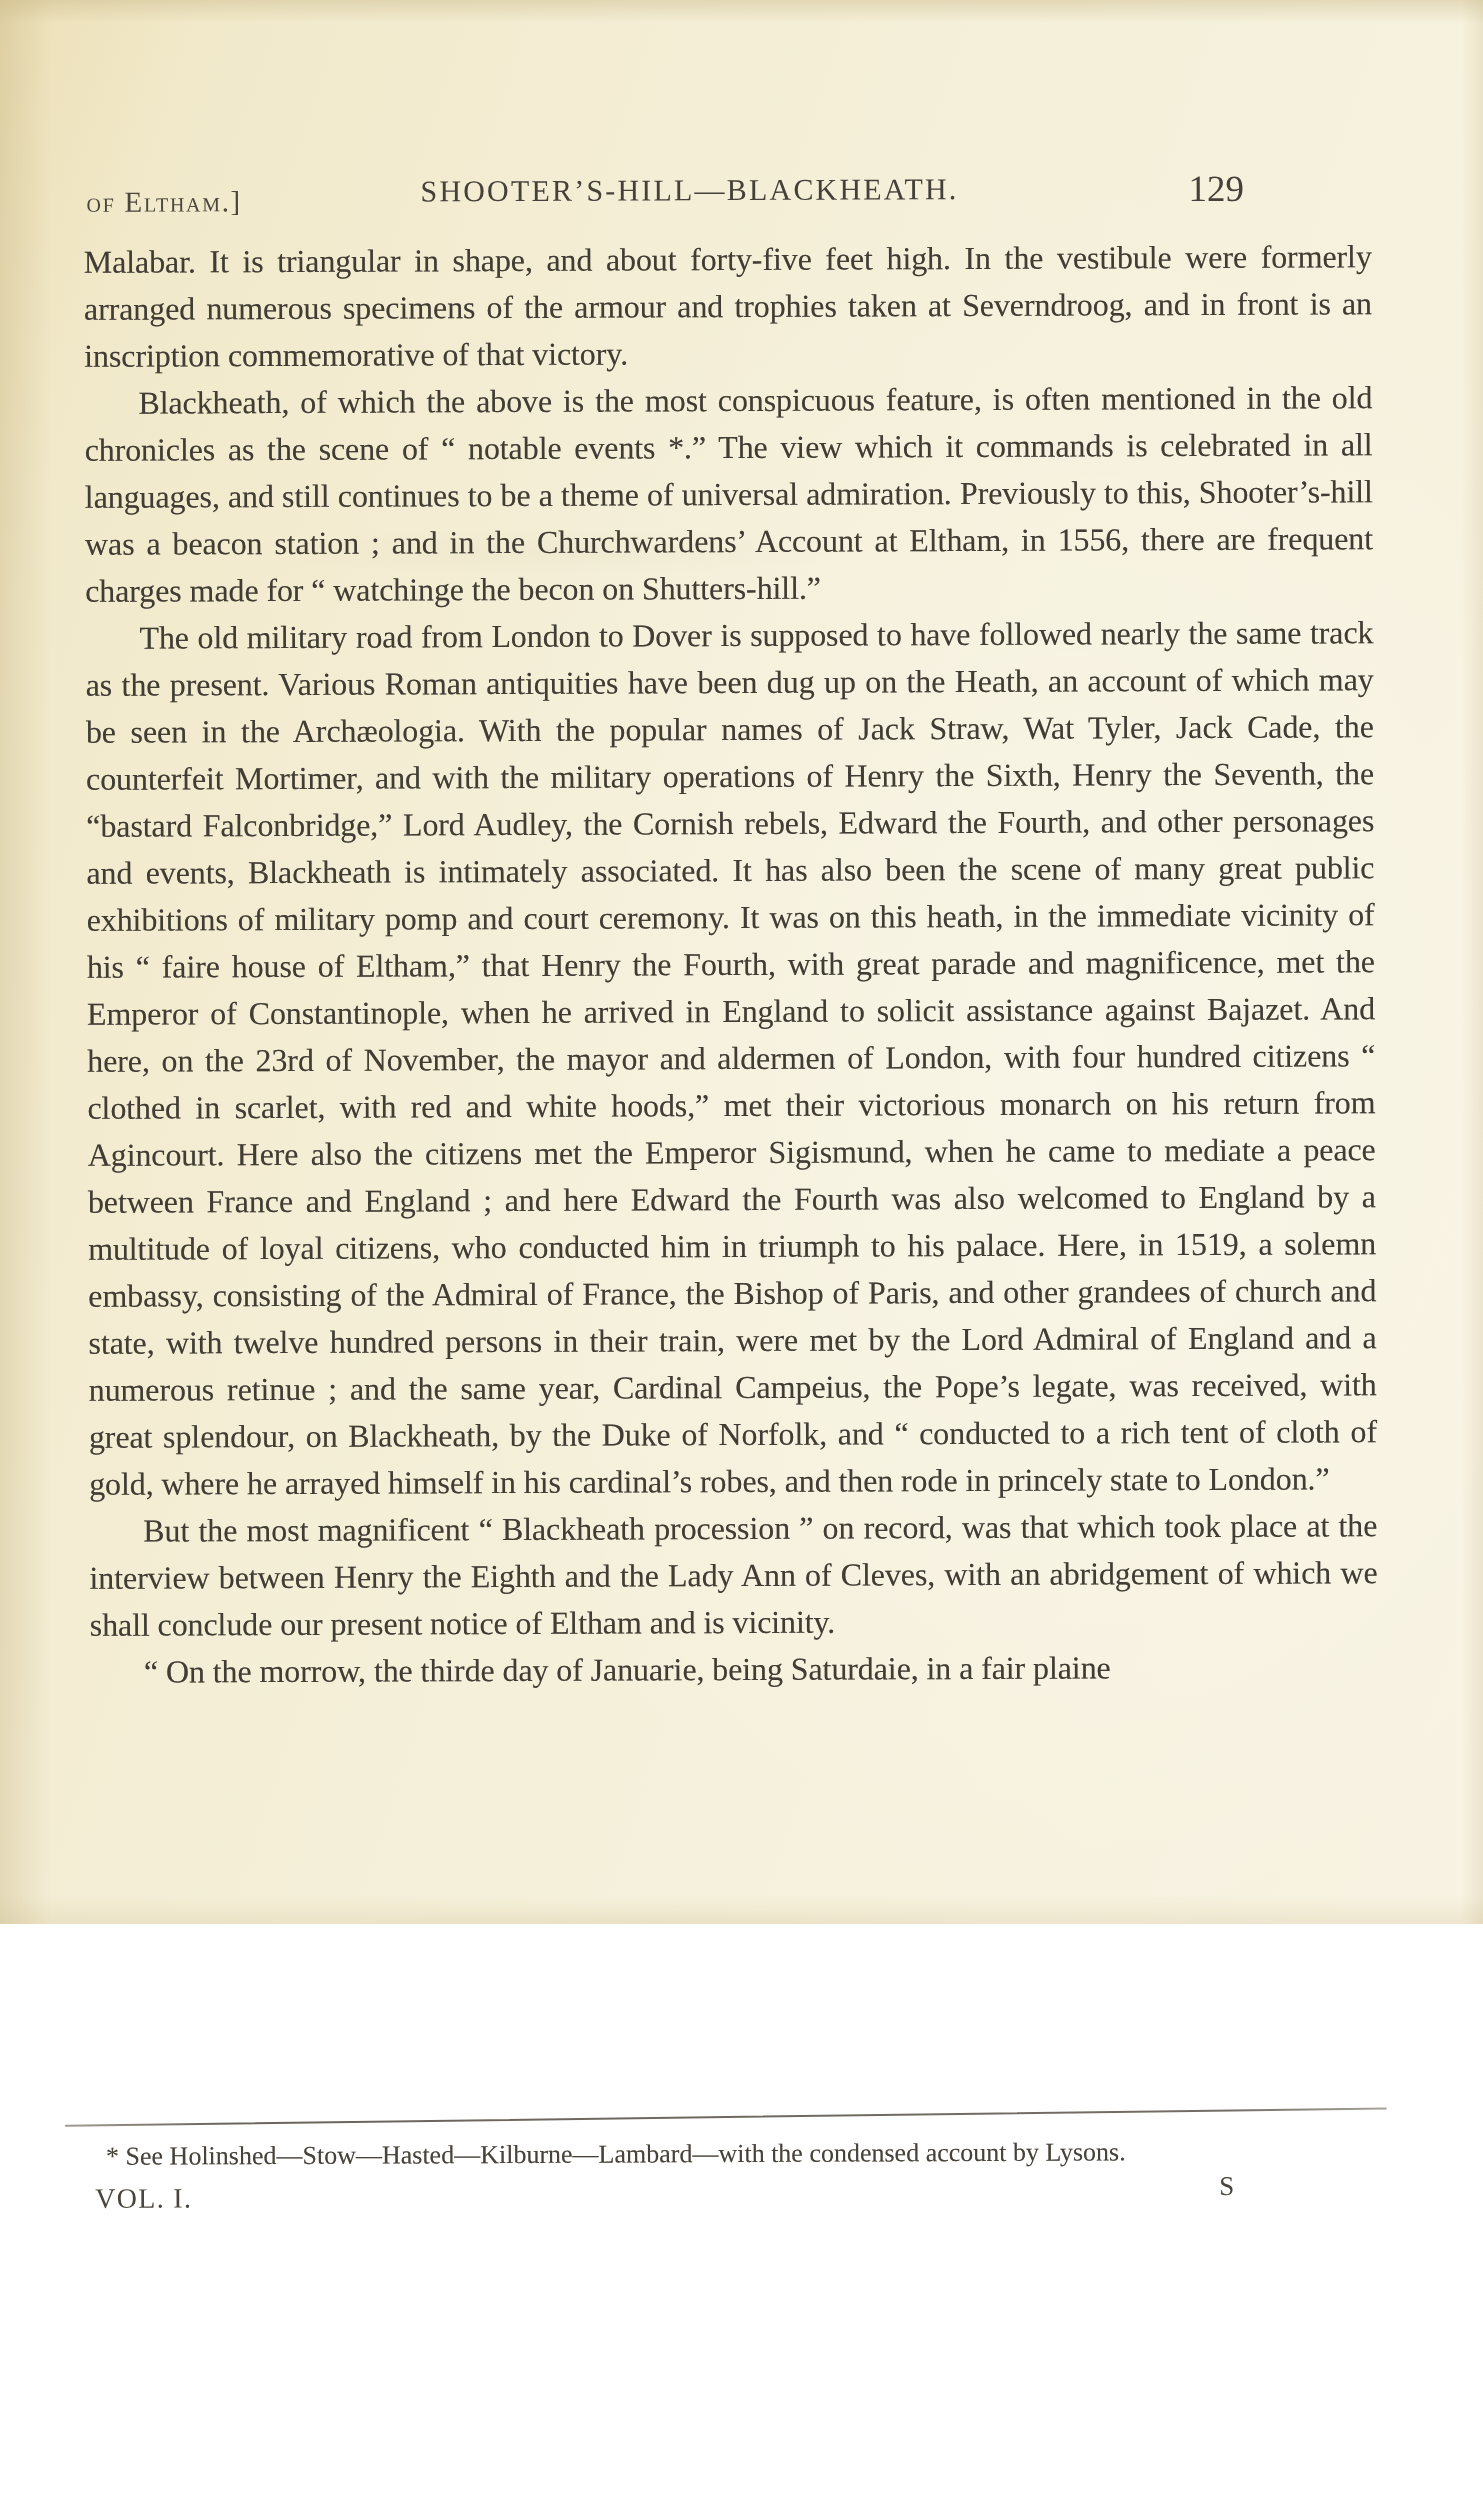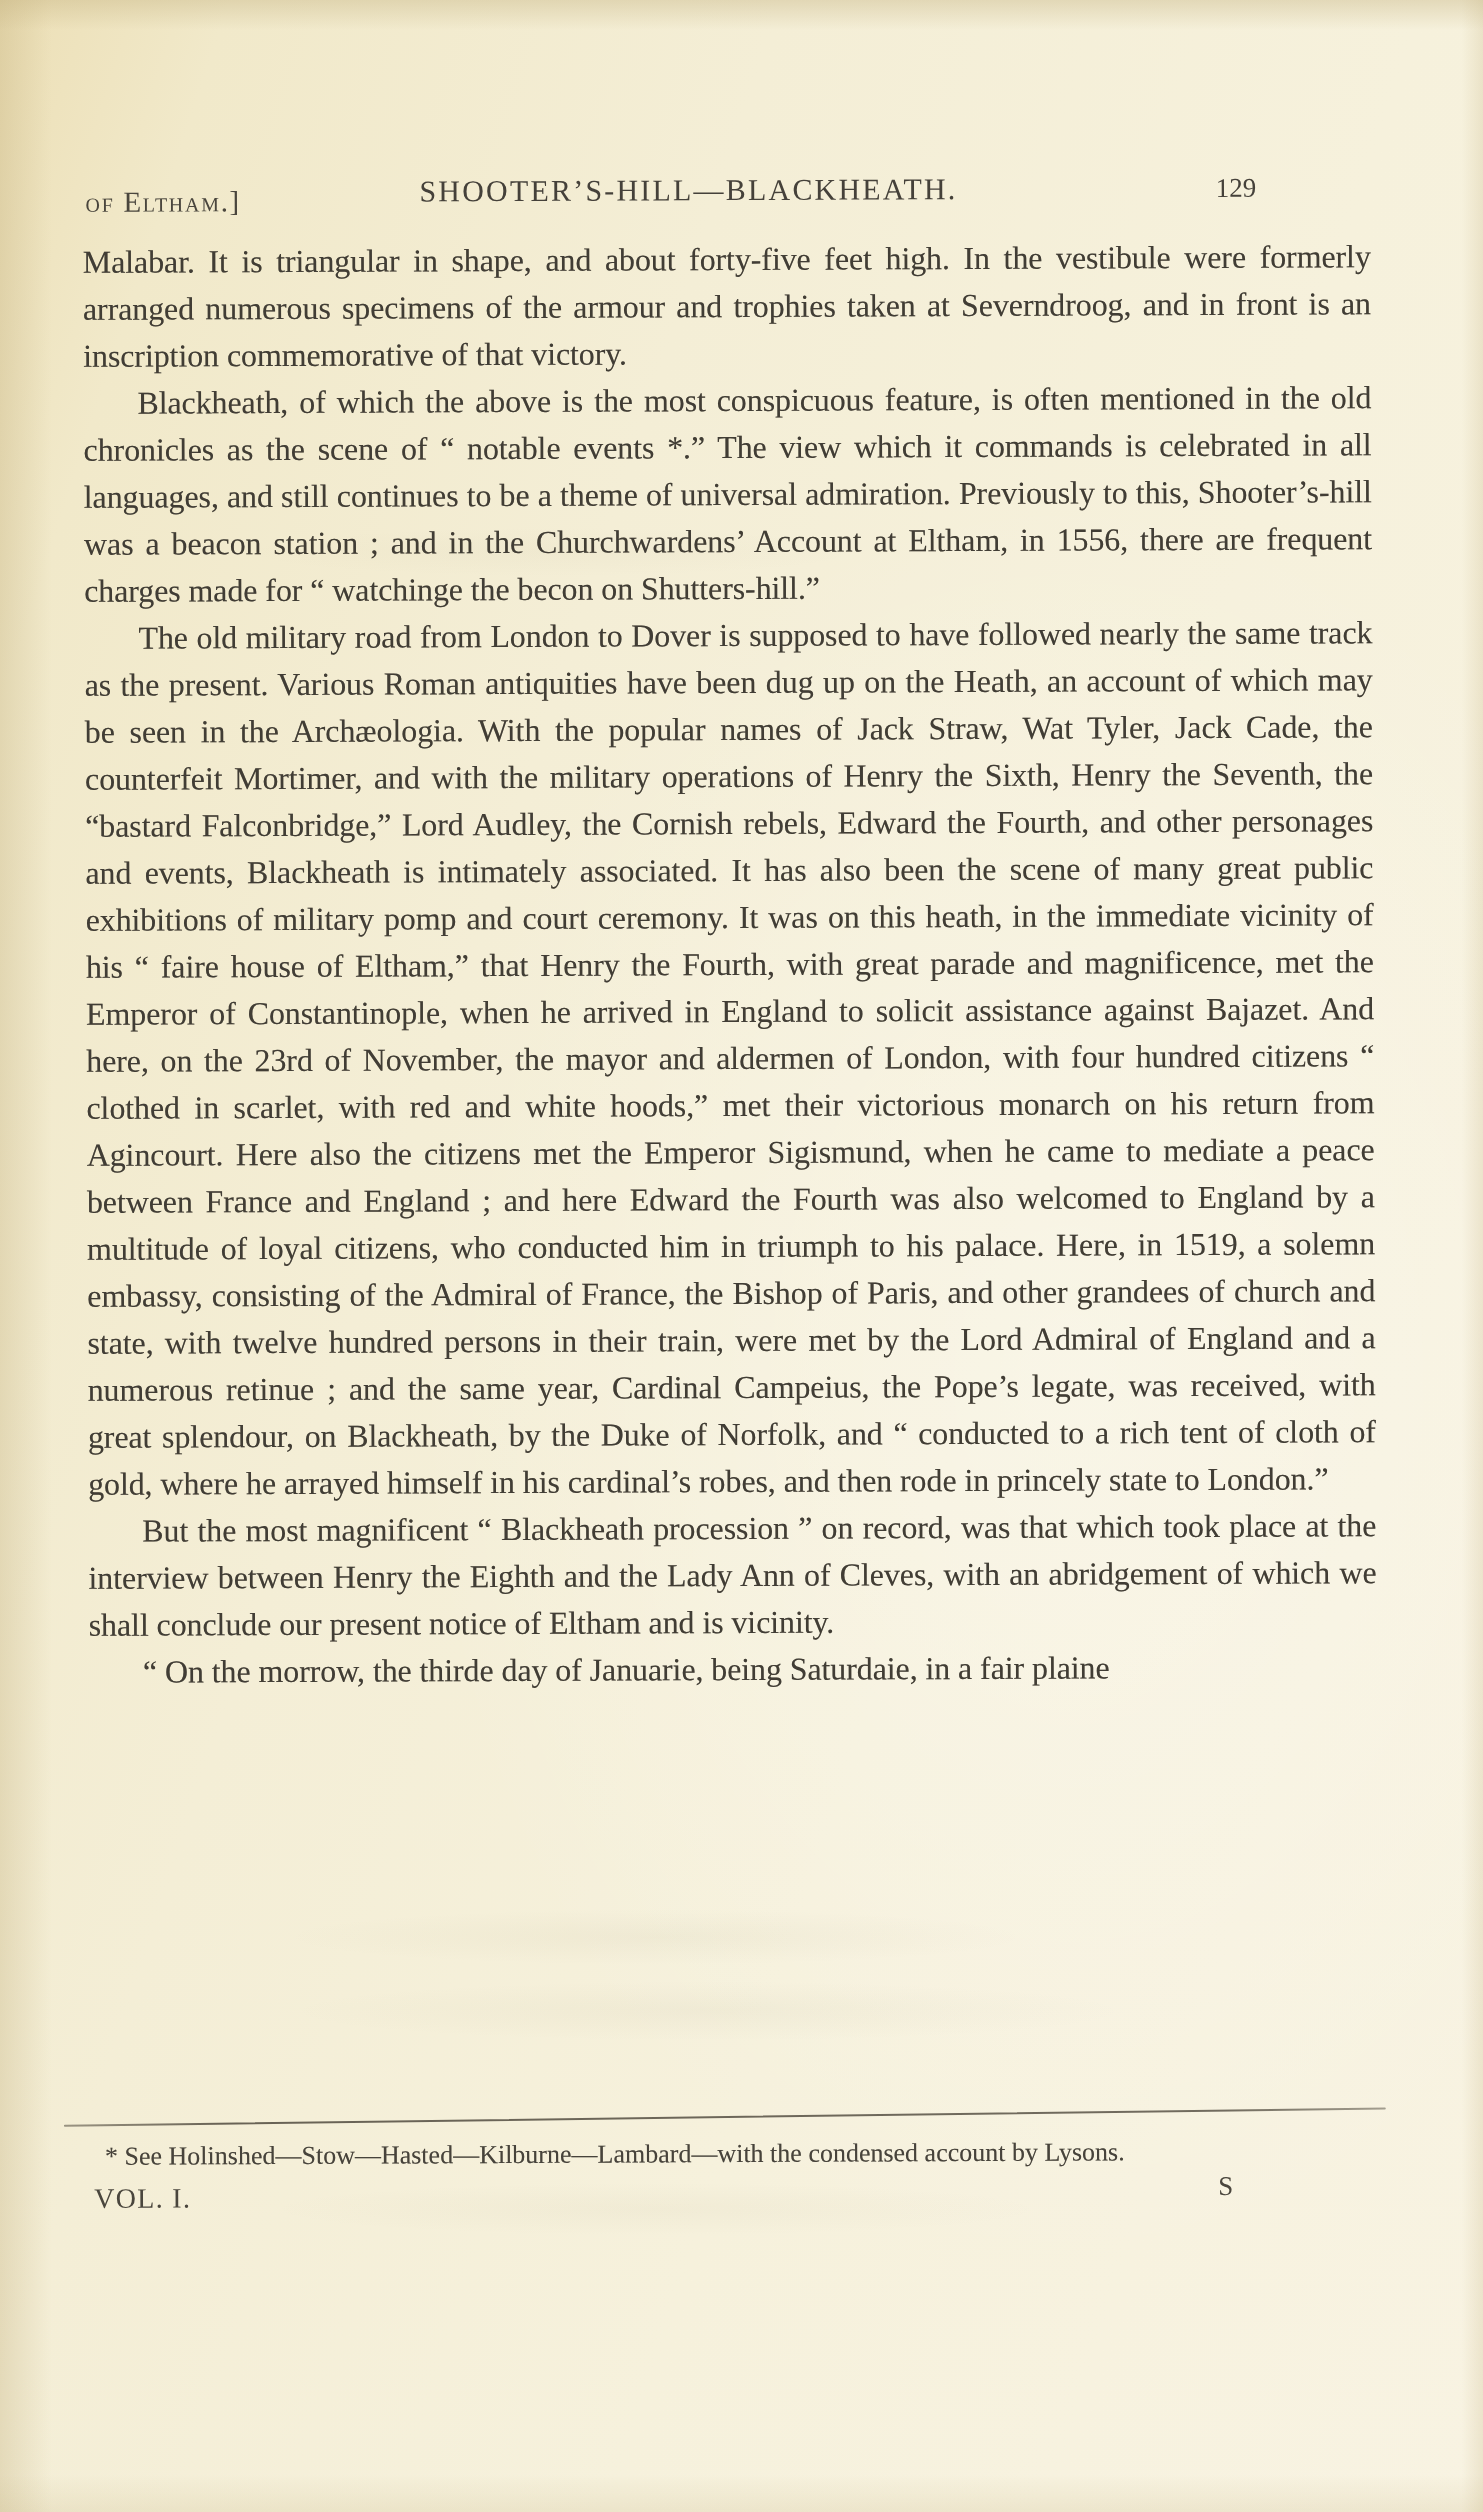--- a/index.html
+++ b/index.html
@@ -10,21 +10,21 @@
     width: 1484px;
     height: 2512px;
     font-family: "Liberation Serif", "DejaVu Serif", serif;
     color: #413d35;
     overflow: hidden;
   }
   
   .page {
     position: relative;
     width: 1484px;
-    height: 2512px;
+    height: 1924px;
     background:
       linear-gradient(180deg, rgba(196,178,128,0.38) 0%, rgba(196,178,128,0.0) 1.2%),
       linear-gradient(0deg, rgba(196,178,128,0.20) 0%, rgba(196,178,128,0.0) 1.5%),
       linear-gradient(90deg, rgba(190,170,118,0.30) 0%, rgba(190,170,118,0.0) 3.5%),
       linear-gradient(270deg, rgba(190,170,118,0.22) 0%, rgba(190,170,118,0.0) 1.5%),
       radial-gradient(949px 1295px at 72% 55%, rgba(255,255,255,0.30), rgba(255,255,255,0) 70%),
       linear-gradient(108deg, #ecdfb6 0%, #f1e9ca 10%, #f4eed6 34%, #f6f1dc 62%, #f8f3e2 100%);
   }
   
   .page::before {
@@ -62,24 +62,24 @@
     width: 1384px;
     text-align: center;
     font-size: 30px;
     letter-spacing: 2.2px;
     color: #45413a;
     white-space: nowrap;
   }
   .rh-page-number {
     position: absolute;
     left: 1191px;
-    top: 175px;
+    top: 169px;
     width: 97px;
-    text-align: center;
-    font-size: 27px;
+    text-align: left;
+    font-size: 37px;
     color: #45413a;
   }
   
   .text-block {
     position: absolute;
     left: 86px;
     top: 236px;
     width: 1288px;
     font-size: 32px;
     line-height: 47px;

